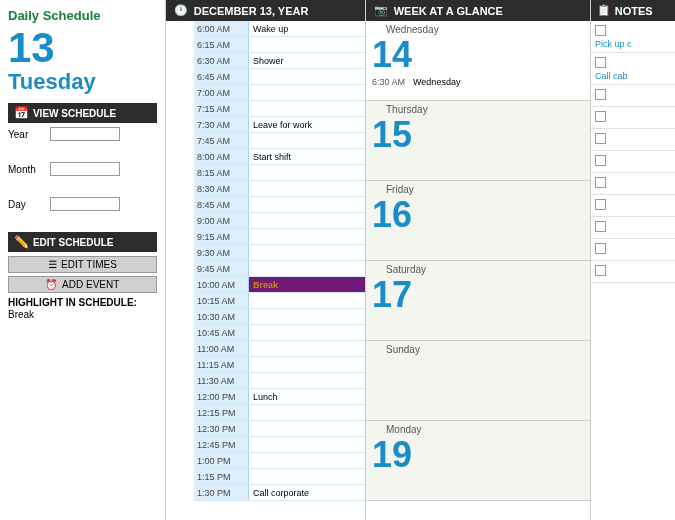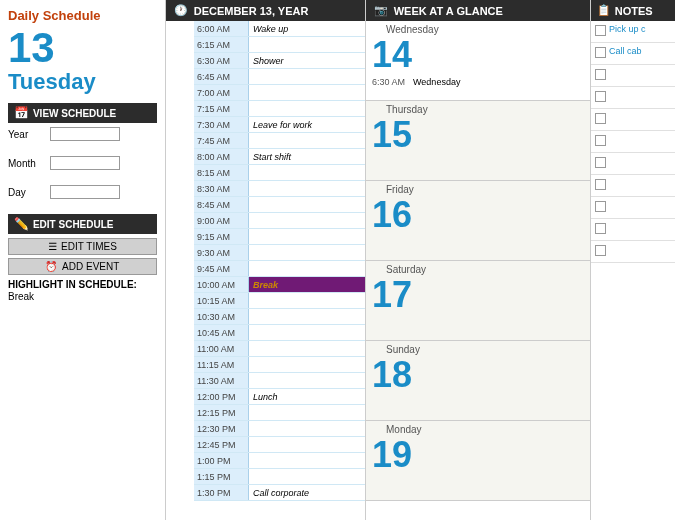--- a/index.html
+++ b/index.html
@@ -1,64 +1,64 @@
 <!DOCTYPE html>
 <html><head>
   <meta charset="utf-8">
   <style>
     * { box-sizing: border-box; margin: 0; padding: 0; }
     body { font-family: Arial, sans-serif; font-size: 11px; background: #fff; width: 675px; height: 520px; overflow: hidden; display: flex; }
 
     
     .left-panel { width: 165px; min-width: 165px; padding: 8px; background: #fff; }
-    .left-panel .title { font-size: 13px; font-weight: bold; color: #c2410c; margin-bottom: 4px; }
+    .left-panel .title { font-size: 13px; font-weight: bold; color: #15803d; margin-bottom: 4px; }
     .left-panel .big-date { font-size: 42px; font-weight: bold; color: #1a8cc7; line-height: 1; }
     .left-panel .day-name { font-size: 22px; font-weight: bold; color: #1a8cc7; margin-bottom: 8px; }
 
     .section-header { background: #2c2c2c; color: #fff; font-size: 10px; font-weight: bold; padding: 3px 6px; display: flex; align-items: center; gap: 4px; margin-bottom: 4px; }
     .section-header .icon { color: #1a8cc7; font-size: 12px; }
 
-    .form-row { display: flex; align-items: center; margin-bottom: 15px; gap: 4px; }
+    .form-row { display: flex; align-items: center; margin-bottom: 21px; gap: 4px; }
     .form-row label { width: 38px; font-size: 10px; }
     .form-row input { width: 70px; height: 14px; border: 1px solid #999; font-size: 10px; padding: 1px 2px; }
 
     .btn { background: #d0d0d0; border: 1px solid #999; font-size: 10px; padding: 2px 6px; width: 100%; text-align: center; cursor: pointer; margin-bottom: 3px; display: flex; align-items: center; justify-content: center; gap: 4px; }
 
     .highlight-label { font-size: 10px; font-weight: bold; margin-top: 4px; }
     .highlight-value { font-size: 10px; color: #000; margin-top: 1px; }
 
     
     .schedule-panel { width: 200px; min-width: 200px; border-left: 1px solid #ccc; }
     .schedule-header { background: #2c2c2c; color: #fff; font-size: 11px; font-weight: bold; padding: 4px 8px; display: flex; align-items: center; gap: 6px; }
 
     .time-row { display: flex; align-items: stretch; border-bottom: 1px solid #d0e8f5; min-height: 16px; }
     .time-row.highlight { background: #701a75; justify-content: flex-end; }
     .time-cell { width: 55px; min-width: 55px; font-size: 9px; color: #444; padding: 1px 3px; background: #dceefb; border-right: 1px solid #aad0ea; display: flex; align-items: center; }
-    .event-cell { flex: 1; font-size: 9px; padding: 1px 4px; display: flex; align-items: center; color: #000; font-style: italic; }
+    .event-cell { flex: 1; font-size: 9px; padding: 1px 4px; display: flex; align-items: center; color: #000; }
     .event-cell.break-event { color: #cc8800; font-weight: bold; }
 
     
     .week-panel { flex: 1; border-left: 1px solid #ccc; min-width: 0; }
     .week-header { background: #2c2c2c; color: #fff; font-size: 11px; font-weight: bold; padding: 4px 8px; display: flex; align-items: center; gap: 6px; }
 
     .week-day-block { border-bottom: 1px solid #ccc; min-height: 80px; background: #f5f5f0; }
     .week-day-label { font-size: 10px; color: #555; padding: 3px 6px 0; margin-left: 14px; }
     .week-day-num { font-size: 36px; font-weight: bold; color: #1a8cc7; padding: 0 6px; line-height: 1.1; }
     .week-day-events { padding: 2px 6px; }
     .week-event-row { display: flex; font-size: 9px; gap: 8px; }
     .week-event-time { color: #555; }
     .week-event-name { color: #000; }
 
     .week-day-block.today { background: #fff; }
 
     
     .notes-panel { width: 85px; min-width: 85px; border-left: 1px solid #ccc; overflow: hidden; }
     .notes-header { background: #2c2c2c; color: #fff; font-size: 11px; font-weight: bold; padding: 4px 6px; display: flex; align-items: center; gap: 4px; }
 
-    .note-row { display: flex; align-items: flex-start; padding: 3px 4px; border-bottom: 1px solid #e0e0e0; gap: 3px; min-height: 22px; }
+    .note-row { display: flex; align-items: flex-start; padding: 3px 4px; border-bottom: 1px solid #e0e0e0; gap: 3px; min-height: 22px; flex-direction: column; }
     .note-checkbox { width: 11px; height: 11px; border: 1px solid #999; flex-shrink: 0; margin-top: 1px; }
     .note-text { font-size: 9px; color: #1a8cc7; overflow: hidden; white-space: nowrap; text-overflow: ellipsis; }
 
     .schedule-scroll { height: calc(520px - 26px); overflow-y: auto; padding-left: 28px; }
     .week-scroll { height: calc(520px - 26px); overflow-y: auto; }
     .notes-scroll { height: calc(520px - 26px); overflow-y: auto; }
   </style>
 </head>
 <body>
 
@@ -255,21 +255,20 @@
       <div class="week-day-block">
         <div class="week-day-label">Friday</div>
         <div class="week-day-num">16</div>
       </div>
       <div class="week-day-block">
         <div class="week-day-label">Saturday</div>
         <div class="week-day-num">17</div>
       </div>
       <div class="week-day-block">
         <div class="week-day-label">Sunday</div>
-        <div class="week-day-num">18</div>
       </div>
       <div class="week-day-block">
         <div class="week-day-label">Monday</div>
         <div class="week-day-num">19</div>
       </div>
     </div>
 </div>
 
 <div class="notes-panel">
   <div class="notes-header">

